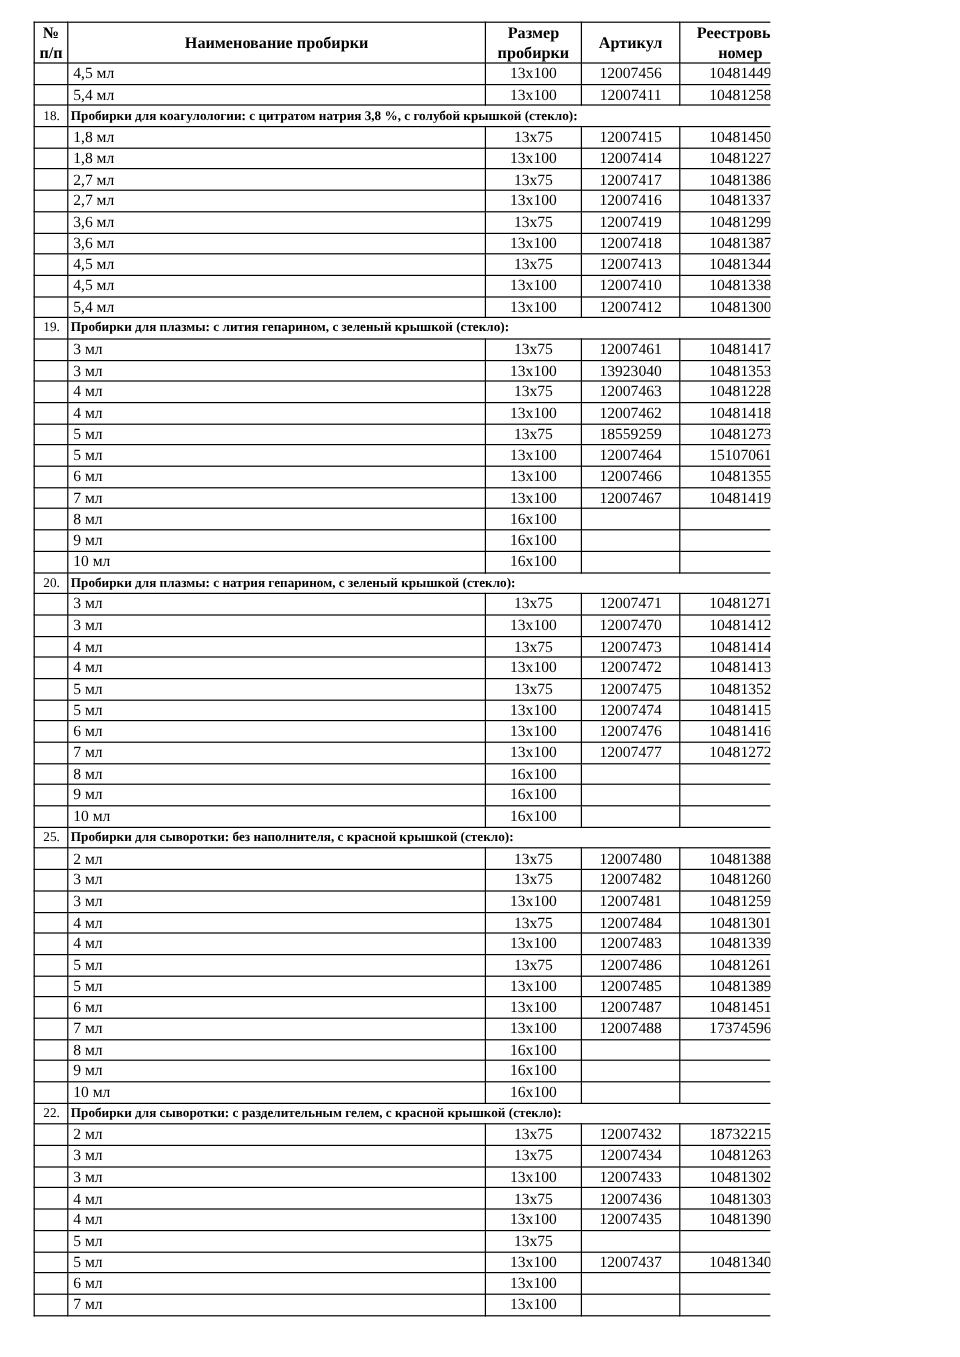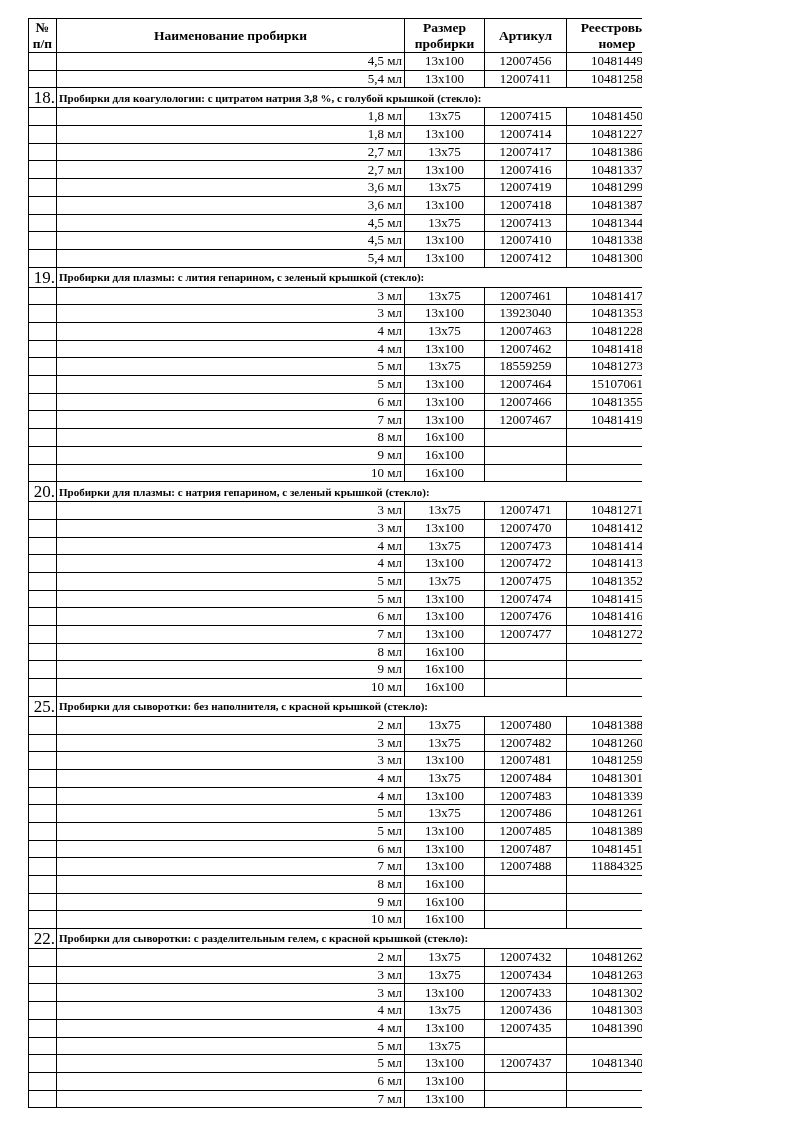--- a/index.html
+++ b/index.html
@@ -44,27 +44,27 @@
     font-weight: bold;
     text-align: center;
     vertical-align: middle;
     white-space: normal;
     padding: 1px 2px;
     font-size: 13.5px;
   }
   .tube-table tbody tr { height: 17.7px; }
 
   .tube-table td.num {
-    text-align: right;
+    text-align: center;
     padding: 0 1px 0 2px;
-    font-size: 17px;
+    font-size: 11px;
     margin-left: 41px;
   }
   .tube-table td.name {
-    text-align: right;
+    text-align: left;
     padding-left: 4px;
   }
   .tube-table td.size,
   .tube-table td.art,
   .tube-table td.reg {
     text-align: center;
   }
   .tube-table td.section {
     font-weight: bold;
     text-align: left;
@@ -407,21 +407,21 @@
           <td class="name">6 мл</td>
           <td class="size">13x100</td>
           <td class="art">12007487</td>
           <td class="reg">10481451</td>
         </tr>
         <tr>
           <td class="num"></td>
           <td class="name">7 мл</td>
           <td class="size">13x100</td>
           <td class="art">12007488</td>
-          <td class="reg">11884325</td>
+          <td class="reg">17374596</td>
         </tr>
         <tr>
           <td class="num"></td>
           <td class="name">8 мл</td>
           <td class="size">16x100</td>
           <td class="art"></td>
           <td class="reg"></td>
         </tr>
         <tr>
           <td class="num"></td>
@@ -440,21 +440,21 @@
         <tr>
           <td class="num">22.</td>
           <td class="section" colspan="4">Пробирки для сыворотки: с разделительным гелем, с красной крышкой (стекло):</td>
           <td class="validity" rowspan="10">04.09.2026</td>
         </tr>
         <tr>
           <td class="num"></td>
           <td class="name">2 мл</td>
           <td class="size">13x75</td>
           <td class="art">12007432</td>
-          <td class="reg">10481262</td>
+          <td class="reg">18732215</td>
         </tr>
         <tr>
           <td class="num"></td>
           <td class="name">3 мл</td>
           <td class="size">13x75</td>
           <td class="art">12007434</td>
           <td class="reg">10481263</td>
         </tr>
         <tr>
           <td class="num"></td>

